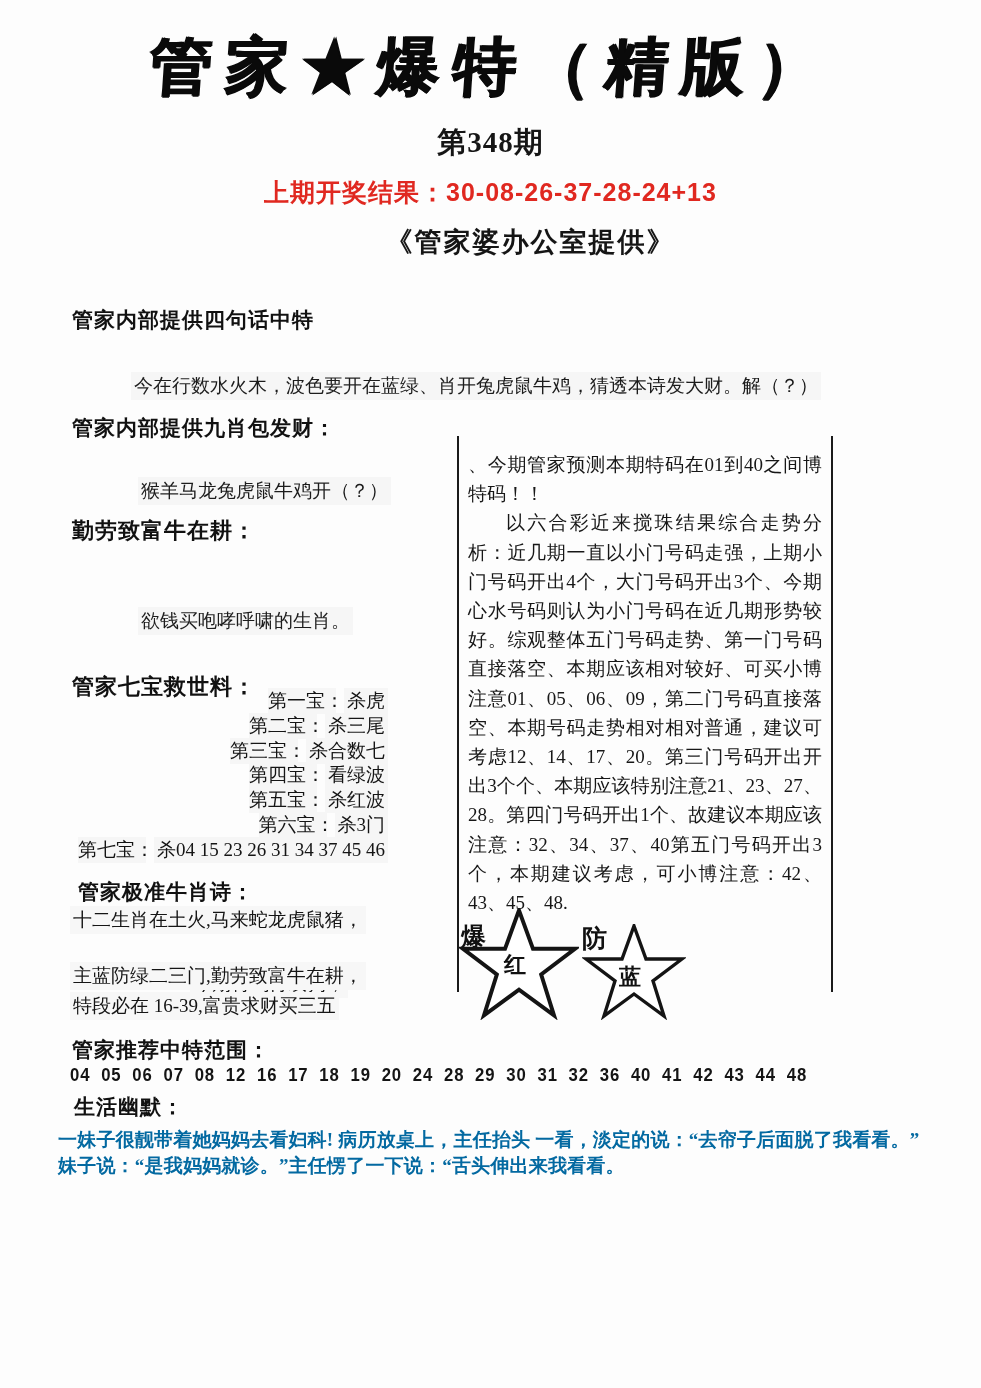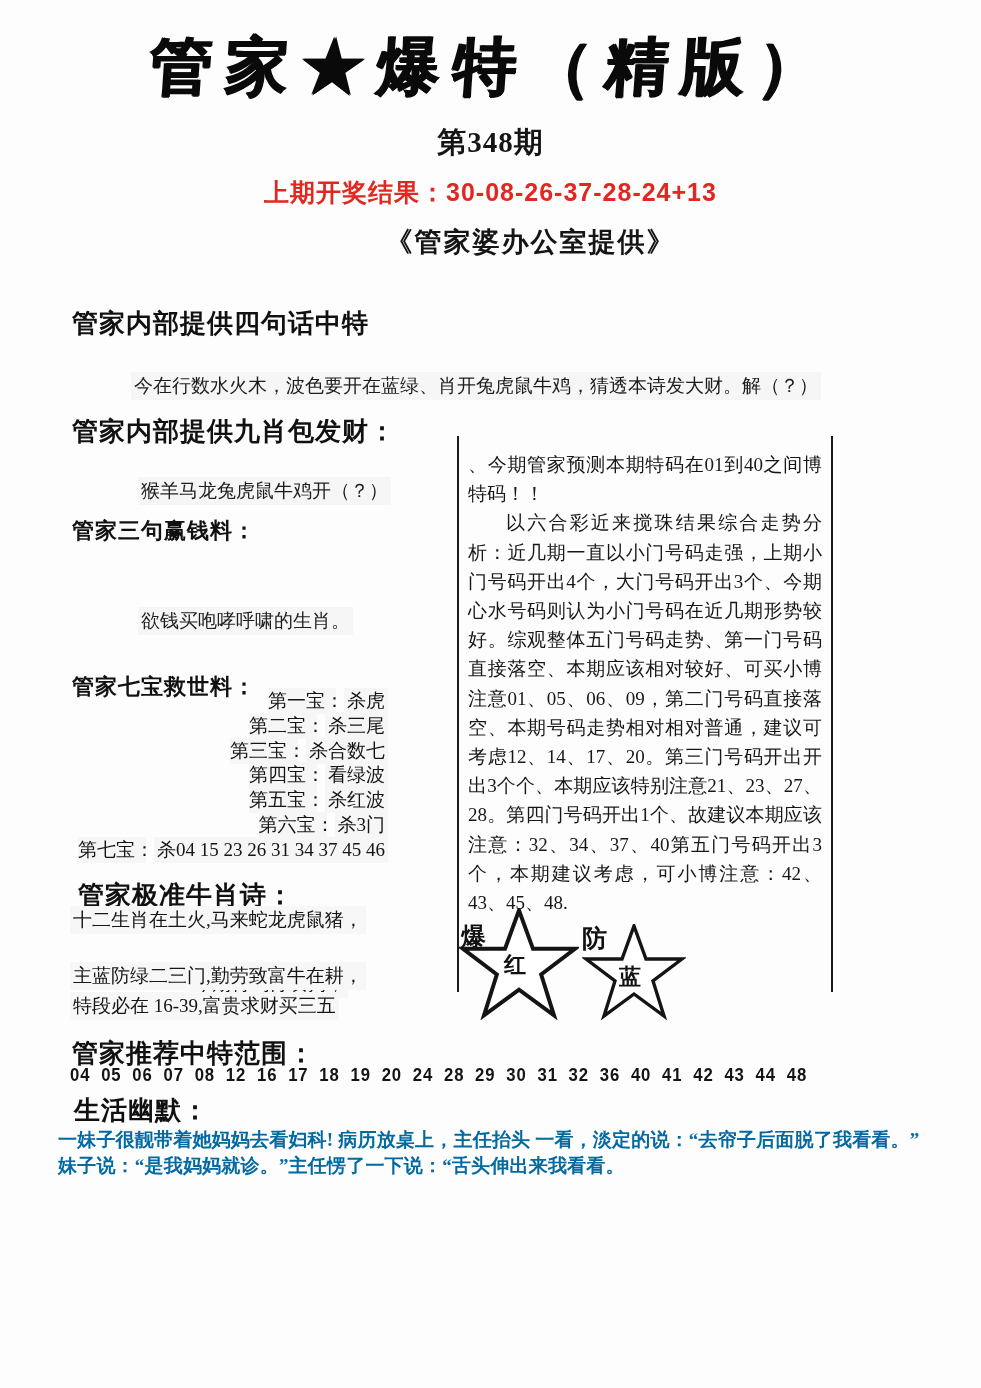--- a/index.html
+++ b/index.html
@@ -29,21 +29,21 @@
   .result-line{
     top:176px;font-size:25px;font-weight:700;
     font-family:"Liberation Sans","DejaVu Sans",sans-serif;
     letter-spacing:1px;
   }
   .source-line{top:224px;font-size:27px;font-weight:600;letter-spacing:2px;padding-left:40px;}
 
   
   .sec-h{
     font-family:"Liberation Sans","DejaVu Sans",sans-serif;
-    font-size:26px;font-weight:700;color:#111;
+    font-size:21px;font-weight:700;color:#111;
     letter-spacing:1px;white-space:nowrap;
   }
   .body-t{
     font-size:19px;color:#1c1c1c;white-space:nowrap;
     background:#f6f6f6;padding:1px 3px;
   }
 
   
   .treasure-row{height:24.8px;font-size:19px;white-space:nowrap;}
   .t-label{display:inline-block;width:68px;background:#f6f6f6;}
@@ -96,21 +96,21 @@
   <div class="abs center issue-no">第348期</div>
   <div class="abs center result-line" id="result-line" style="color: rgb(224, 40, 32);">上期开奖结果：30-08-26-37-28-24+13</div>
   <div class="abs center source-line">《管家婆办公室提供》</div>
 
   <div class="abs sec-h" style="left:72px;top:306px;">管家内部提供四句话中特</div>
   <div class="abs body-t" style="left:131px;top:372px;">今在行数水火木，波色要开在蓝绿、肖开兔虎鼠牛鸡，猜透本诗发大财。解（？）</div>
 
   <div class="abs sec-h" style="left:72px;top:414px;">管家内部提供九肖包发财：</div>
   <div class="abs body-t" style="left:138px;top:477px;">猴羊马龙兔虎鼠牛鸡开（？）</div>
 
-  <div class="abs sec-h" style="left:72px;top:516px;font-size:22px;">管家三句赢钱料：</div>
+  <div class="abs sec-h" style="left:72px;top:516px;font-size:22px;">勤劳致富牛在耕：</div>
   <div class="abs body-t" style="left:138px;top:607px;">欲钱买咆哮呼啸的生肖。</div>
 
   <div class="abs sec-h" style="left:72px;top:672px;font-size:22px;">管家七宝救世料：</div>
   <div class="abs" style="left:78px;top:688px;text-align:right;">
     <div class="treasure-row"><span class="t-label">第一宝：</span><span class="t-value">杀虎</span></div>
     <div class="treasure-row"><span class="t-label">第二宝：</span><span class="t-value">杀三尾</span></div>
     <div class="treasure-row"><span class="t-label">第三宝：</span><span class="t-value">杀合数七</span></div>
     <div class="treasure-row"><span class="t-label">第四宝：</span><span class="t-value">看绿波</span></div>
     <div class="treasure-row"><span class="t-label">第五宝：</span><span class="t-value">杀红波</span></div>
     <div class="treasure-row"><span class="t-label">第六宝：</span><span class="t-value">杀3门</span></div>

